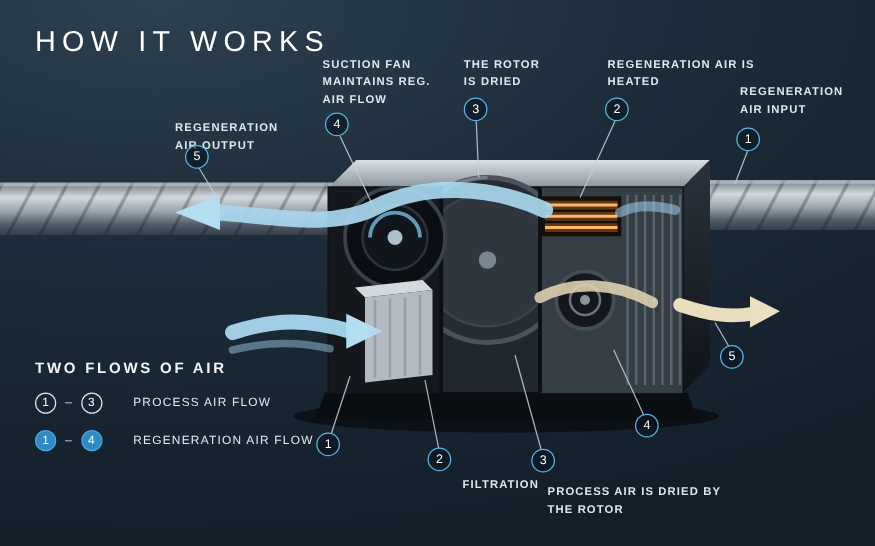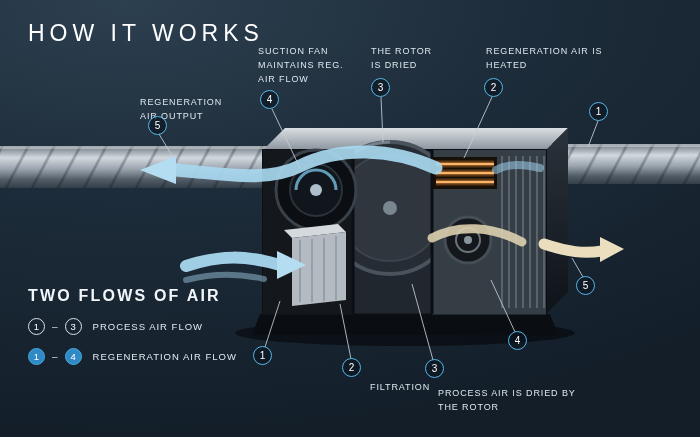--- a/index.html
+++ b/index.html
@@ -9,40 +9,40 @@
     background: radial-gradient(130% 100% at 18% 0%, #2d4050 0%, #1d2c3a 45%, #131e29 100%);
     font-family:"Liberation Sans", sans-serif; color:#e6edf3;
   }
   .title {
     position:absolute; left:28px; top:20px;
     font-size:23px; letter-spacing:5px; font-weight:500; color:#ffffff;text-align:right;
   }
   .illus { position:absolute; left:0; top:0; }
   .callout {
     position:absolute; font-size:9px; letter-spacing:0.9px; line-height:1.55;
-    color:#dde7ee; text-transform:uppercase; font-weight:400;
+    color:#dde7ee; text-transform:uppercase; font-weight:700;
   }
   .num {
     position:absolute; width:19px; height:19px; border-radius:50%;
     border:1.5px solid #57b6e8; background:rgba(10,22,33,0.65);
     display:flex; align-items:center; justify-content:center;
     font-size:10px; color:#ffffff; font-weight:500;
   }
   .legend { position:absolute; left:28px; top:287px; }
-  .legend-title { font-size:16px; letter-spacing:2.2px; font-weight:700; color:#f2f6fa; }
+  .legend-title { font-size:12px; letter-spacing:2.2px; font-weight:700; color:#f2f6fa; }
   .legend-row { display:flex; align-items:center; gap:7px; margin-top:13px; }
   .lnum {
     width:17px; height:17px; border-radius:50%;
     display:flex; align-items:center; justify-content:center;
     font-size:9.5px; color:#ffffff; font-weight:500;
   }
   .lnum.white { border:1.5px solid #dbe4ec; background:transparent; }
   .lnum.blue  { border:1.5px solid #49a8dd; background:#2f89c4; }
   .ldash { color:#c7d2db; font-size:10px; }
-  .llabel { font-size:9.5px; letter-spacing:1px; color:#e2eaf1; margin-left:4px; }
+  .llabel { font-size:9.5px; letter-spacing:1px; color:#e2eaf1; margin-left:18px; }
 </style>
 </head>
 <body>
 
 <div class="stage">
 
   <svg class="illus" width="700" height="437" viewBox="0 0 700 437">
     <defs>
       <linearGradient id="duct" x1="0" x2="0" y1="0" y2="1">
         <stop offset="0" stop-color="#6f7a84"></stop>
@@ -174,20 +174,21 @@
       <line x1="583" y1="277" x2="572" y2="258"></line>
     </g>
   </svg>
 
   <div class="title">HOW IT WORKS</div>
 
   <div class="callout" style="left:140px; top:96px; width:92px">REGENERATION AIR OUTPUT</div>
   <div class="callout" style="left:258px; top:45px; width:104px">SUCTION FAN MAINTAINS REG. AIR FLOW</div>
   <div class="callout" style="left:486px; top:45px; width:118px">REGENERATION AIR IS HEATED</div>
   <div class="callout" style="left:371px; top:45px; width:68px">THE ROTOR IS DRIED</div>
+  <div class="callout" style="left:592px; top:67px; width:90px">REGENERATION AIR INPUT</div>
 
   <div class="num" style="left:148px; top:116px">5</div>
   <div class="num" style="left:260px; top:90px">4</div>
   <div class="num" style="left:371px; top:78px">3</div>
   <div class="num" style="left:484px; top:78px">2</div>
   <div class="num" style="left:589px; top:102px">1</div>
 
   <div class="callout" style="left:438px; top:387px; width:140px">PROCESS AIR IS DRIED BY THE ROTOR</div>
   <div class="callout" style="left:370px; top:381px; width:90px">FILTRATION</div>
 

